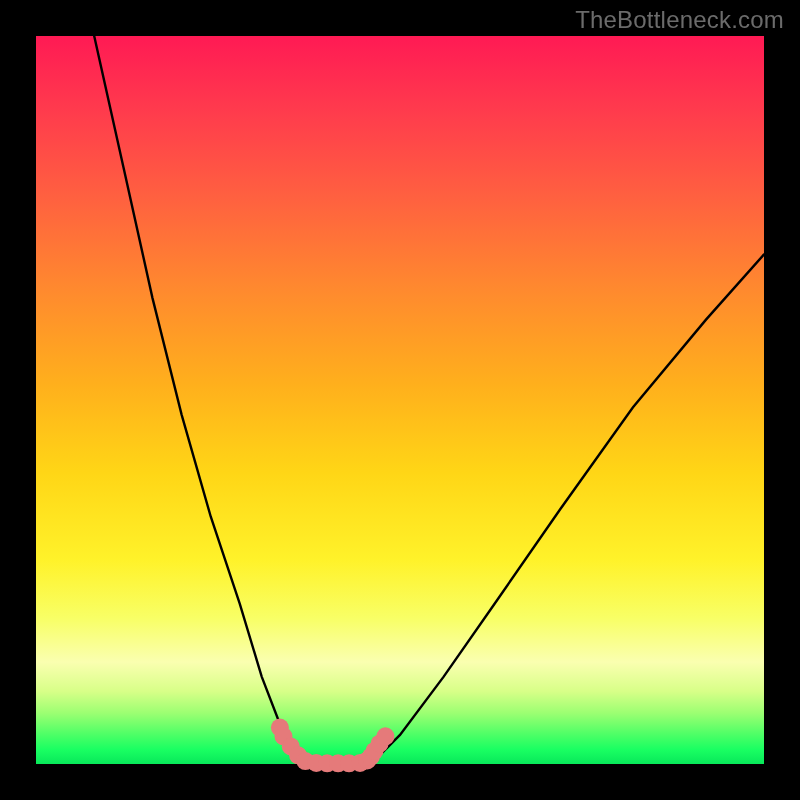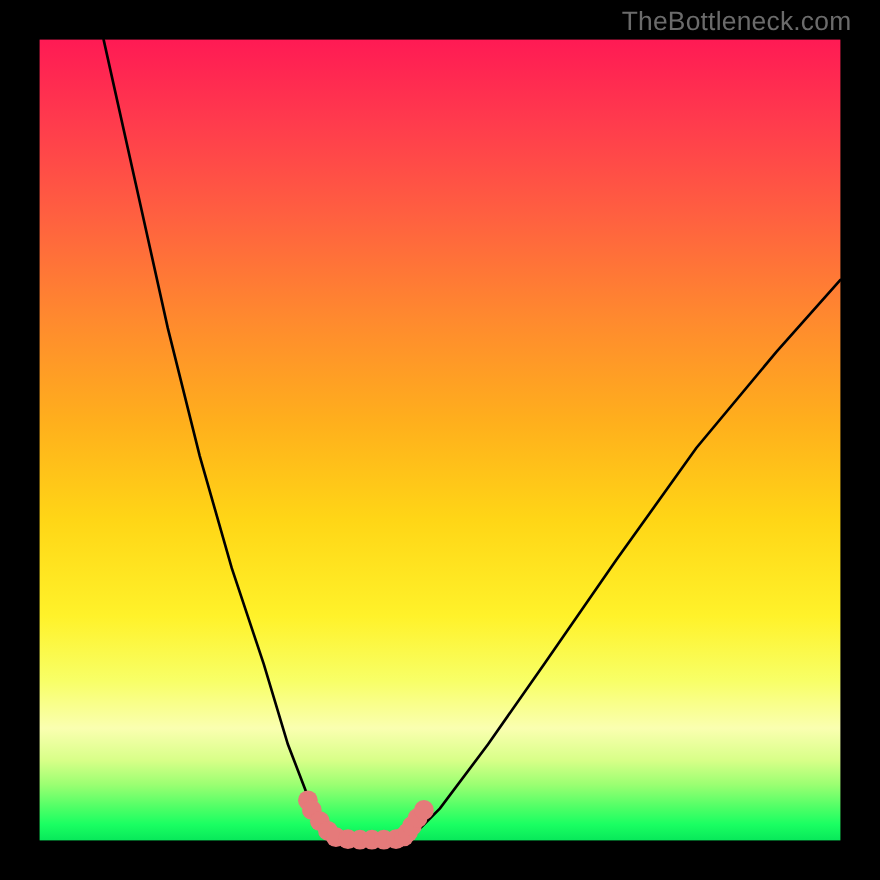--- a/index.html
+++ b/index.html
@@ -40,21 +40,21 @@
       #d8ff88 90%,
       #9cff72 93%,
       #4cff66 96%,
       #1aff62 98%,
       #08e85a 100%
     );
   }
   .watermark {
     position: absolute;
     top: 6px;
-    right: 26px;
+    right: 16px;
     color: #6b6b6b;
     font-size: 24px;
     letter-spacing: 0.2px;
     font-weight: 500;
   }
   svg.curve {
     position: absolute;
     top: 0;
     left: 0;
     width: 728px;

